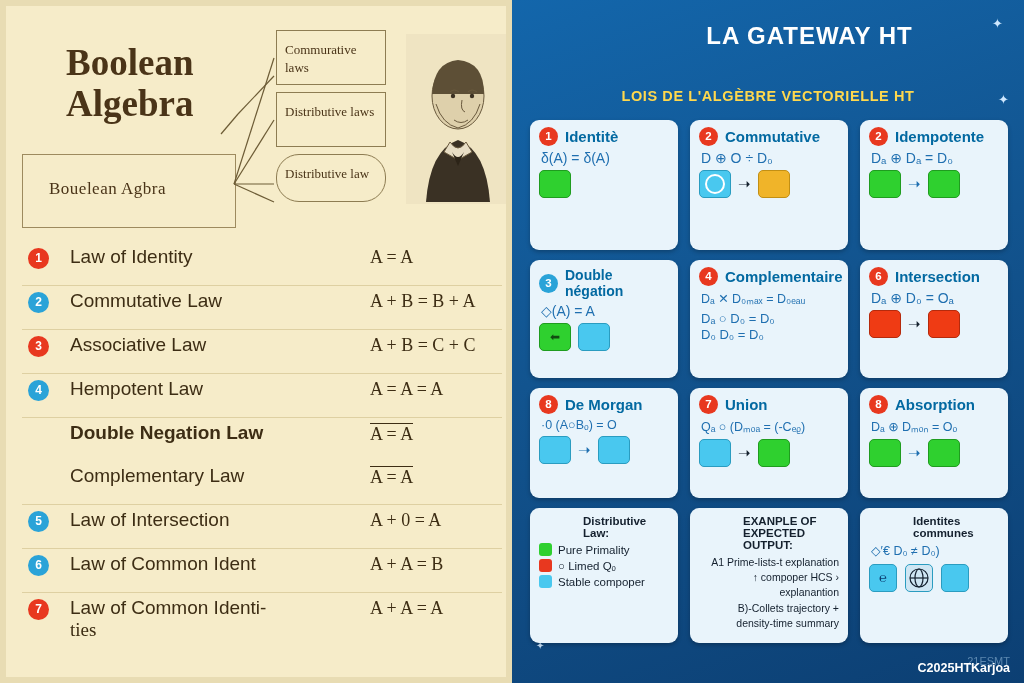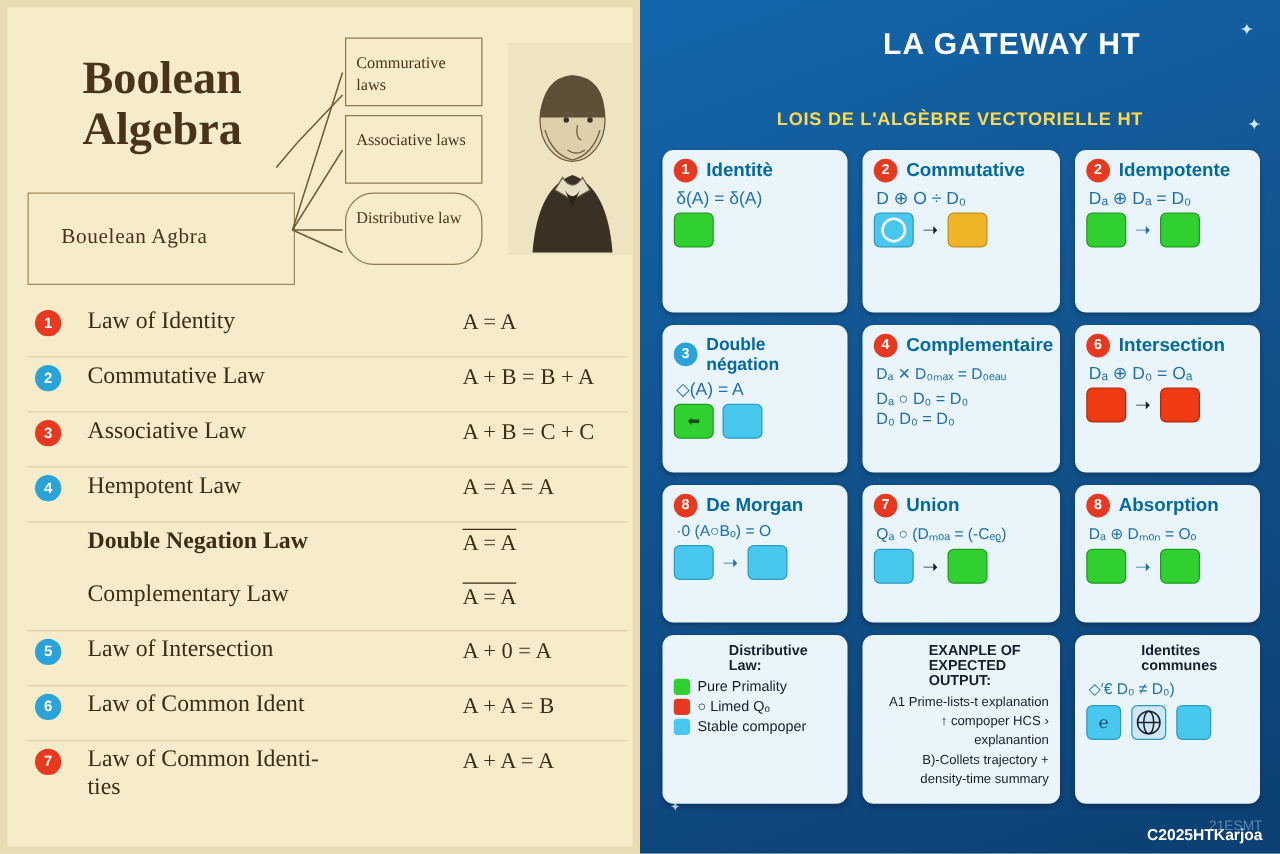--- a/index.html
+++ b/index.html
@@ -13,33 +13,33 @@
         font-family:"Liberation Serif",serif;font-size:37px;line-height:1.12;color:#4a3418;font-weight:bold;}
   .box-bouelean{position:absolute;left:16px;top:148px;width:212px;height:72px;border:1.5px solid #9d8a5e;
         background:#f6ecc9;}
   .box-bouelean span{position:absolute;left:26px;top:24px;font-family:"Liberation Serif",serif;
         font-size:17px;color:#4a3418;letter-spacing:.5px;}
   .lawbox{position:absolute;left:270px;width:110px;border:1.2px solid #8d7c52;background:#f6ecc9;
         font-family:"Liberation Serif",serif;font-size:13px;color:#4a3418;line-height:1.35;
         padding:10px 8px;box-sizing:border-box;}
   .lawbox.b1{top:24px;height:55px;}
   .lawbox.b2{top:86px;height:55px;}
-  .lawbox.b3{top:148px;height:58px;border-radius:23px;}
+  .lawbox.b3{top:148px;height:48px;border-radius:23px;}
   .portrait{position:absolute;left:400px;top:28px;width:100px;height:170px;overflow:hidden;}
   .portrait svg{display:block;}
 
   .rows{position:absolute;left:16px;top:236px;width:480px;}
   .row{position:relative;height:43px;border-bottom:1px solid #ded0a2;}
   .row.noline{border-bottom:none;}
   .num{position:absolute;left:6px;top:6px;width:21px;height:21px;border-radius:50%;
         color:#fff;font-size:12px;font-weight:bold;text-align:center;line-height:21px;
         font-family:"Liberation Sans",sans-serif;}
   .num.red{background:#e8381f;}
   .num.blue{background:#2aa3d8;}
-  .rlabel{position:absolute;left:48px;top:4px;font-family:Liberation Serif, serif;font-size:19px;color:#3d2d14;}
+  .rlabel{position:absolute;left:48px;top:4px;font-family:Liberation Sans, sans-serif;font-size:19px;color:#3d2d14;}
   .rlabel.bold{font-weight:bold;}
   .rformula{position:absolute;left:348px;top:5px;font-family:"Liberation Serif",serif;font-size:18px;color:#3d2d14;}
   .ovl{border-top:1.3px solid #3d2d14;display:inline-block;padding-top:1px;line-height:1;}
   .rsub{position:absolute;left:48px;top:26px;font-family:"Liberation Serif",serif;font-size:19px;color:#3d2d14;}
 
   
   .conn{position:absolute;left:0;top:0;width:512px;height:683px;pointer-events:none;}
 
   
   .right{position:absolute;left:512px;top:0;width:512px;height:683px;
@@ -94,21 +94,21 @@
 
   <div class="left">
 
     <div class="left-title">Boolean Algebra</div>
 
     <div class="box-bouelean">
       <span>Bouelean Agbra</span>
     </div>
 
     <div class="lawbox b1">Commurative laws</div>
-    <div class="lawbox b2">Associative laws</div>
+    <div class="lawbox b2">Distributive laws</div>
     <div class="lawbox b3">Distributive law</div>
 
     <svg class="conn">
       <g stroke="#6d5c36" stroke-width="1.2" fill="none">
         <line x1="228" y1="178" x2="268" y2="52"></line>
         <line x1="228" y1="178" x2="268" y2="114"></line>
         <line x1="228" y1="178" x2="268" y2="178"></line>
         <line x1="228" y1="178" x2="268" y2="196"></line>
         <line x1="232" y1="108" x2="268" y2="70"></line>
         <line x1="232" y1="108" x2="215" y2="128"></line>

